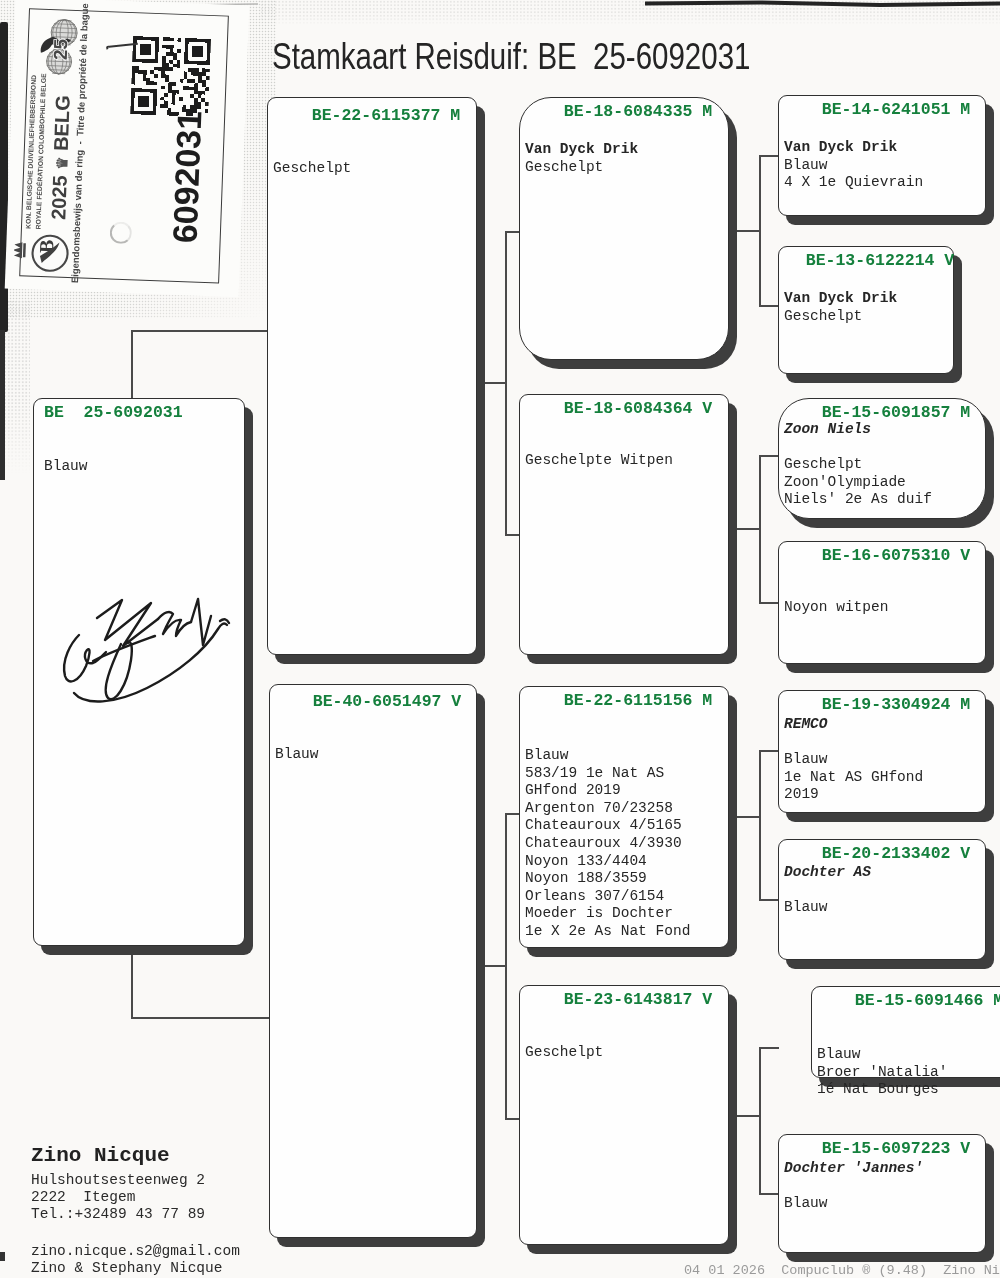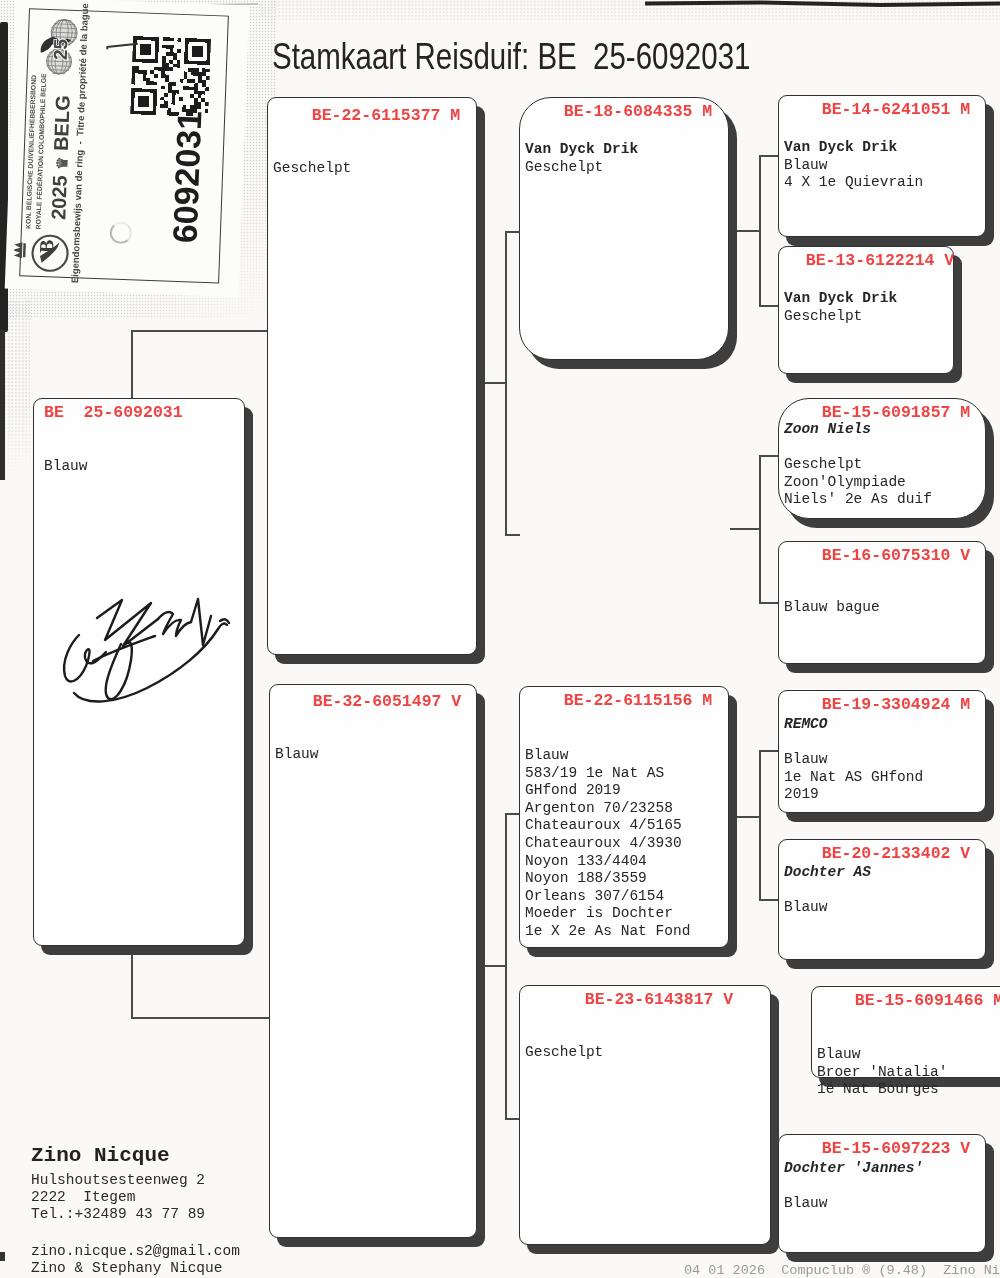--- a/index.html
+++ b/index.html
@@ -1,21 +1,21 @@
 <!DOCTYPE html>
 <html><head>
 <meta charset="utf-8">
 <style>
   html,body{margin:0;padding:0;}
   #page{position:relative;width:1000px;height:1278px;background:#faf9f7;overflow:hidden;
         font-family:"Liberation Mono", monospace;}
   .box{position:absolute;background:#fefefe;border:1.8px solid #303030;border-radius:9px;
        box-shadow:8px 9px 0 #3e3e3e;box-sizing:border-box;}
   .hdr{position:absolute;width:100%;text-align:center;top:4px;left:14px;
-       font:bold 16.5px "Liberation Mono",monospace;color:#ef4444;white-space:pre;}
+       font:bold 16.5px "Liberation Mono",monospace;color:#15803d;white-space:pre;}
   .body{position:absolute;left:5px;top:0;
        font:14.5px "Liberation Mono",monospace;color:#262626;line-height:17.6px;white-space:pre;}
   .b{font-weight:bold;}
   .bi{font-weight:bold;font-style:italic;}
   .ln{position:absolute;background:#4a4a4a;}
 </style>
 </head>
 <body>
 <div id="page">
 
@@ -268,52 +268,56 @@
 </g>
 </svg>
 </div>
 
 <div class="box" style="left:267px;top:97px;width:210px;height:558px;">
   <div class="hdr" style="top:8px;">BE-22-6115377 M</div>
   <div class="body" style="top:62px;">Geschelpt</div>
 </div>
 
 <div class="box" style="left:269px;top:684px;width:208px;height:554px;">
-  <div class="hdr" style="top:7px;">BE-32-6051497 V</div>
+  <div class="hdr" style="top:7px;">BE-40-6051497 V</div>
   <div class="body" style="top:61px;">Blauw</div>
 </div>
 
 <div class="box" style="left:519px;top:97px;width:210px;height:263px;border-radius:32px;">
   <div class="hdr">BE-18-6084335 M</div>
   <div class="body" style="top:43px;"><span class="b">Van Dyck Drik</span>
 Geschelpt</div>
 </div>
 
+<div class="box" style="left:519px;top:394px;width:210px;height:261px;">
+  <div class="hdr">BE-18-6084364 V</div>
+  <div class="body" style="top:57px;">Geschelpte Witpen</div>
+</div>
 
 <div class="box" style="left:519px;top:686px;width:210px;height:262px;">
   <div class="hdr">BE-22-6115156 M</div>
   <div class="body" style="top:60px;">Blauw
 583/19 1e Nat AS
 GHfond 2019
 Argenton 70/23258
 Chateauroux 4/5165
 Chateauroux 4/3930
 Noyon 133/4404
 Noyon 188/3559
 Orleans 307/6154
 Moeder is Dochter
 1e X 2e As Nat Fond</div>
 </div>
 
-<div class="box" style="left:519px;top:985px;width:252px;height:260px;">
+<div class="box" style="left:519px;top:985px;width:210px;height:260px;">
   <div class="hdr">BE-23-6143817 V</div>
   <div class="body" style="top:58px;">Geschelpt</div>
 </div>
 
-<div class="box" style="left:778px;top:95px;width:208px;height:142px;">
+<div class="box" style="left:778px;top:95px;width:208px;height:121px;">
   <div class="hdr">BE-14-6241051 M</div>
   <div class="body" style="top:43px;"><span class="b">Van Dyck Drik</span>
 Blauw
 4 X 1e Quievrain</div>
 </div>
 
 <div class="box" style="left:778px;top:246px;width:176px;height:128px;">
   <div class="hdr">BE-13-6122214 V</div>
   <div class="body" style="top:43px;"><span class="b">Van Dyck Drik</span>
 Geschelpt</div>
@@ -323,21 +327,21 @@
   <div class="hdr">BE-15-6091857 M</div>
   <div class="body" style="top:22px;"><span class="bi">Zoon Niels</span>
 
 Geschelpt
 Zoon'Olympiade
 Niels' 2e As duif</div>
 </div>
 
 <div class="box" style="left:778px;top:541px;width:208px;height:123px;">
   <div class="hdr">BE-16-6075310 V</div>
-  <div class="body" style="top:57px;">Blauw bague</div>
+  <div class="body" style="top:57px;">Noyon witpen</div>
 </div>
 
 <div class="box" style="left:778px;top:690px;width:208px;height:123px;">
   <div class="hdr">BE-19-3304924 M</div>
   <div class="body" style="top:25px;"><span class="bi">REMCO</span>
 
 Blauw
 1e Nat AS GHfond
 2019</div>
 </div>

